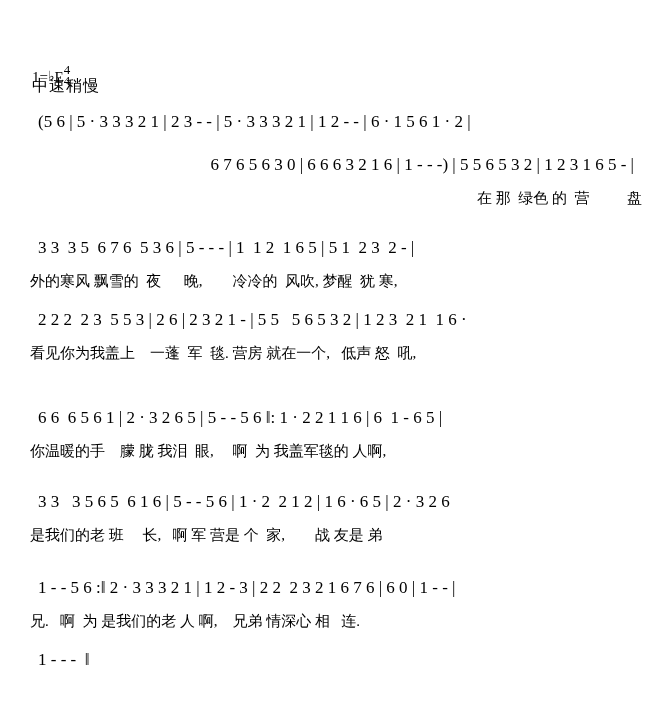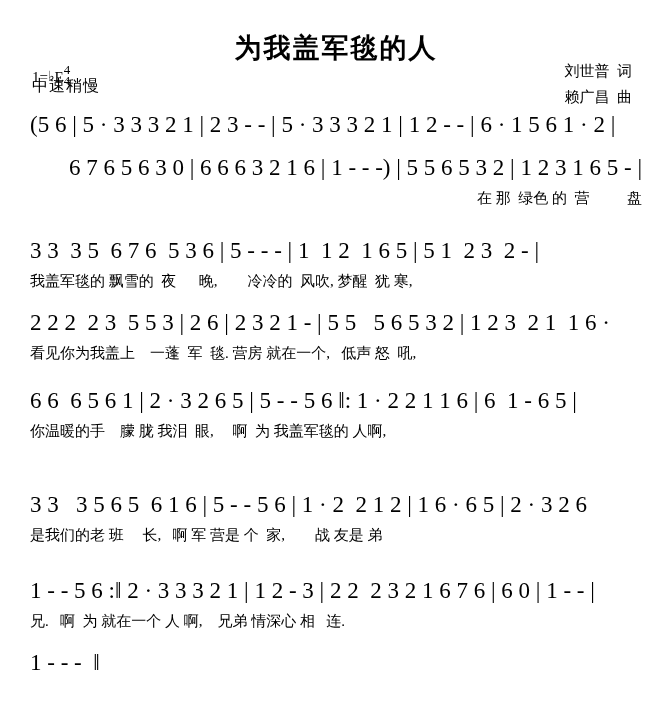--- a/index.html
+++ b/index.html
@@ -73,86 +73,81 @@
   .composer div { white-space: pre; }
 
   
   .system {
     position: absolute;
     left: 0;
     width: 672px;
   }
   .notes {
     position: relative;
-    margin: 0 30px;
-    font-size: 23px;
+    margin: 0 38px;
+    font-size: 17px;
     font-family: "Liberation Serif", serif;
     white-space: pre;
     letter-spacing: 0px;
     height: 26px;
   }
   .lyrics {
     position: relative;
     margin: 8px 30px;
     font-size: 15px;
     font-family: "Liberation Serif", serif;
     white-space: pre;
     height: 22px;
   }
 </style>
 </head>
 <body>
 
 <div class="sheet">
 
-  <div class="title">为我盖军毯的人</div>
 
   <div class="key-sig">
     <span>1=</span><span class="flat">♭</span><span>E</span><span class="meter"><span>4</span><span>4</span></span>
   </div>
 
   <div class="tempo">中速稍慢</div>
 
-  <div class="composer">
-    <div>刘世普  词</div>
-    <div>赖广昌  曲</div>
-  </div>
 
   <div class="system" style="top:112px;">
     <div class="notes">(5 6 | 5 · 3 3 3 2 1 | 2 3 - - | 5 · 3 3 3 2 1 | 1 2 - - | 6 · 1 5 6 1 · 2 |</div>
     <div class="lyrics"></div>
   </div>
 
   <div class="system" style="top:155px;text-align:right;">
     <div class="notes">6 7 6 5 6 3 0 | 6 6 6 3 2 1 6 | 1 - - -) | 5 5 6 5 3 2 | 1 2 3 1 6 5 - |</div>
     <div class="lyrics">                                                         在 那  绿色 的  营          盘</div>
   </div>
 
   <div class="system" style="top:238px;">
     <div class="notes">3 3  3 5  6 7 6  5 3 6 | 5 - - - | 1  1 2  1 6 5 | 5 1  2 3  2 - |</div>
-    <div class="lyrics">我盖军毯的 飘雪的  夜      晚,        冷冷的  风吹, 梦醒  犹 寒,</div>
+    <div class="lyrics">外的寒风 飘雪的  夜      晚,        冷冷的  风吹, 梦醒  犹 寒,</div>
   </div>
 
   <div class="system" style="top:310px;">
     <div class="notes">2 2 2  2 3  5 5 3 | 2 6 | 2 3 2 1 - | 5 5   5 6 5 3 2 | 1 2 3  2 1  1 6 ·</div>
     <div class="lyrics">看见你为我盖上    一蓬  军  毯. 营房 就在一个,   低声 怒  吼,</div>
   </div>
 
-  <div class="system" style="top:388px;">
+  <div class="system" style="top:408px;">
     <div class="notes">6 6  6 5 6 1 | 2 · 3 2 6 5 | 5 - - 5 6 ‖: 1 · 2 2 1 1 6 | 6  1 - 6 5 |</div>
     <div class="lyrics">你温暖的手    朦 胧 我泪  眼,     啊  为 我盖军毯的 人啊,</div>
   </div>
 
   <div class="system" style="top:492px;">
     <div class="notes">3 3   3 5 6 5  6 1 6 | 5 - - 5 6 | 1 · 2  2 1 2 | 1 6 · 6 5 | 2 · 3 2 6</div>
     <div class="lyrics">是我们的老 班     长,   啊 军 营是 个  家,        战 友是 弟</div>
   </div>
 
   <div class="system" style="top:578px;">
     <div class="notes">1 - - 5 6 :‖ 2 · 3 3 3 2 1 | 1 2 - 3 | 2 2  2 3 2 1 6 7 6 | 6 0 | 1 - - |</div>
-    <div class="lyrics">兄.   啊  为 就在一个 人 啊,    兄弟 情深心 相   连.</div>
+    <div class="lyrics">兄.   啊  为 是我们的老 人 啊,    兄弟 情深心 相   连.</div>
   </div>
 
   <div class="system" style="top:650px;">
     <div class="notes">1 - - -  ‖</div>
   </div>
 
 </div>
 
 </body></html>

